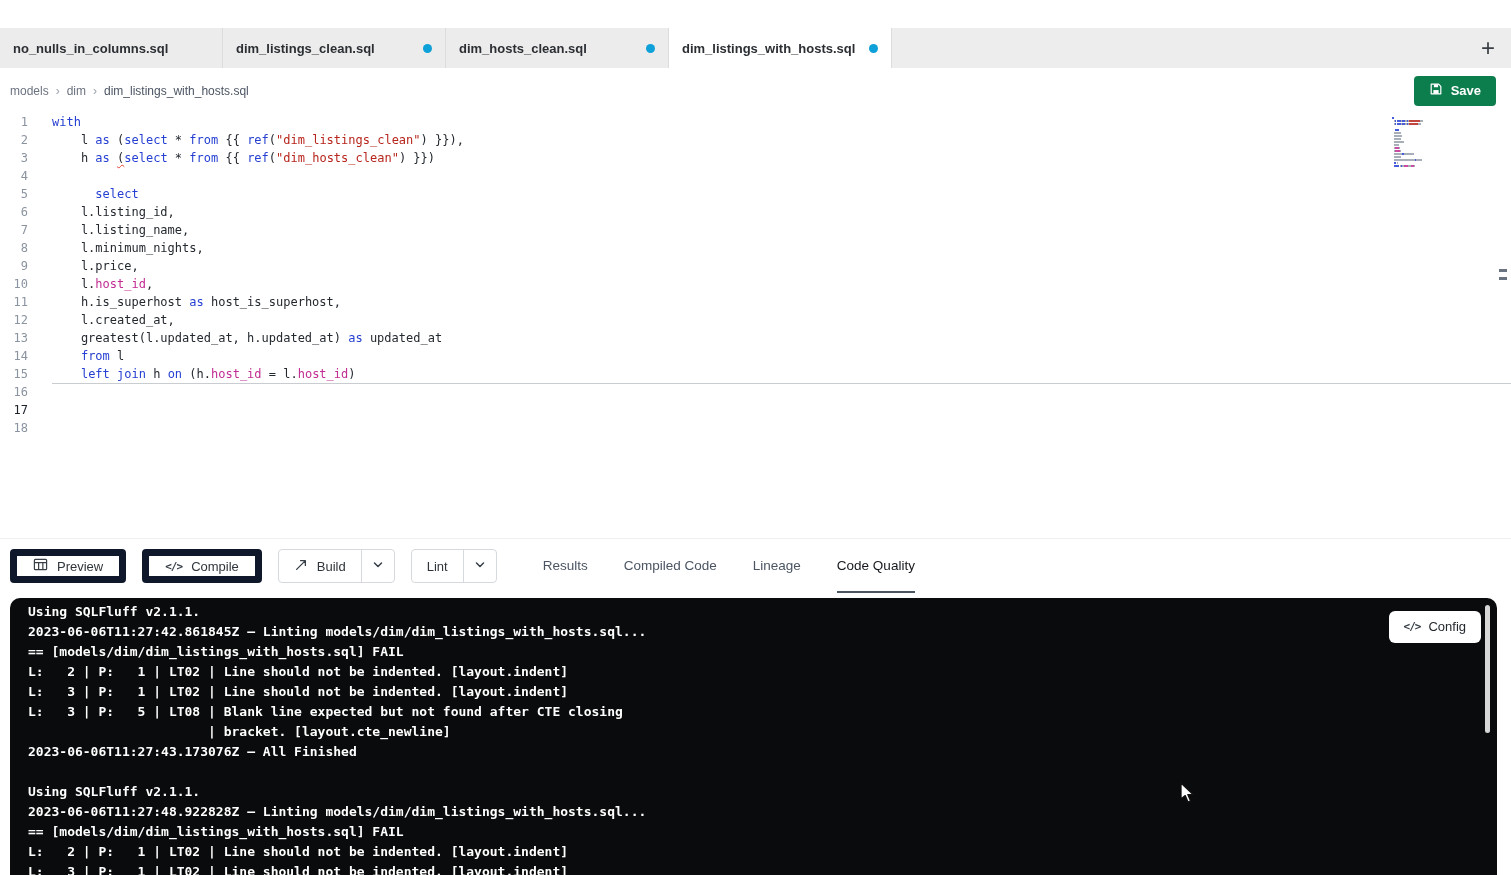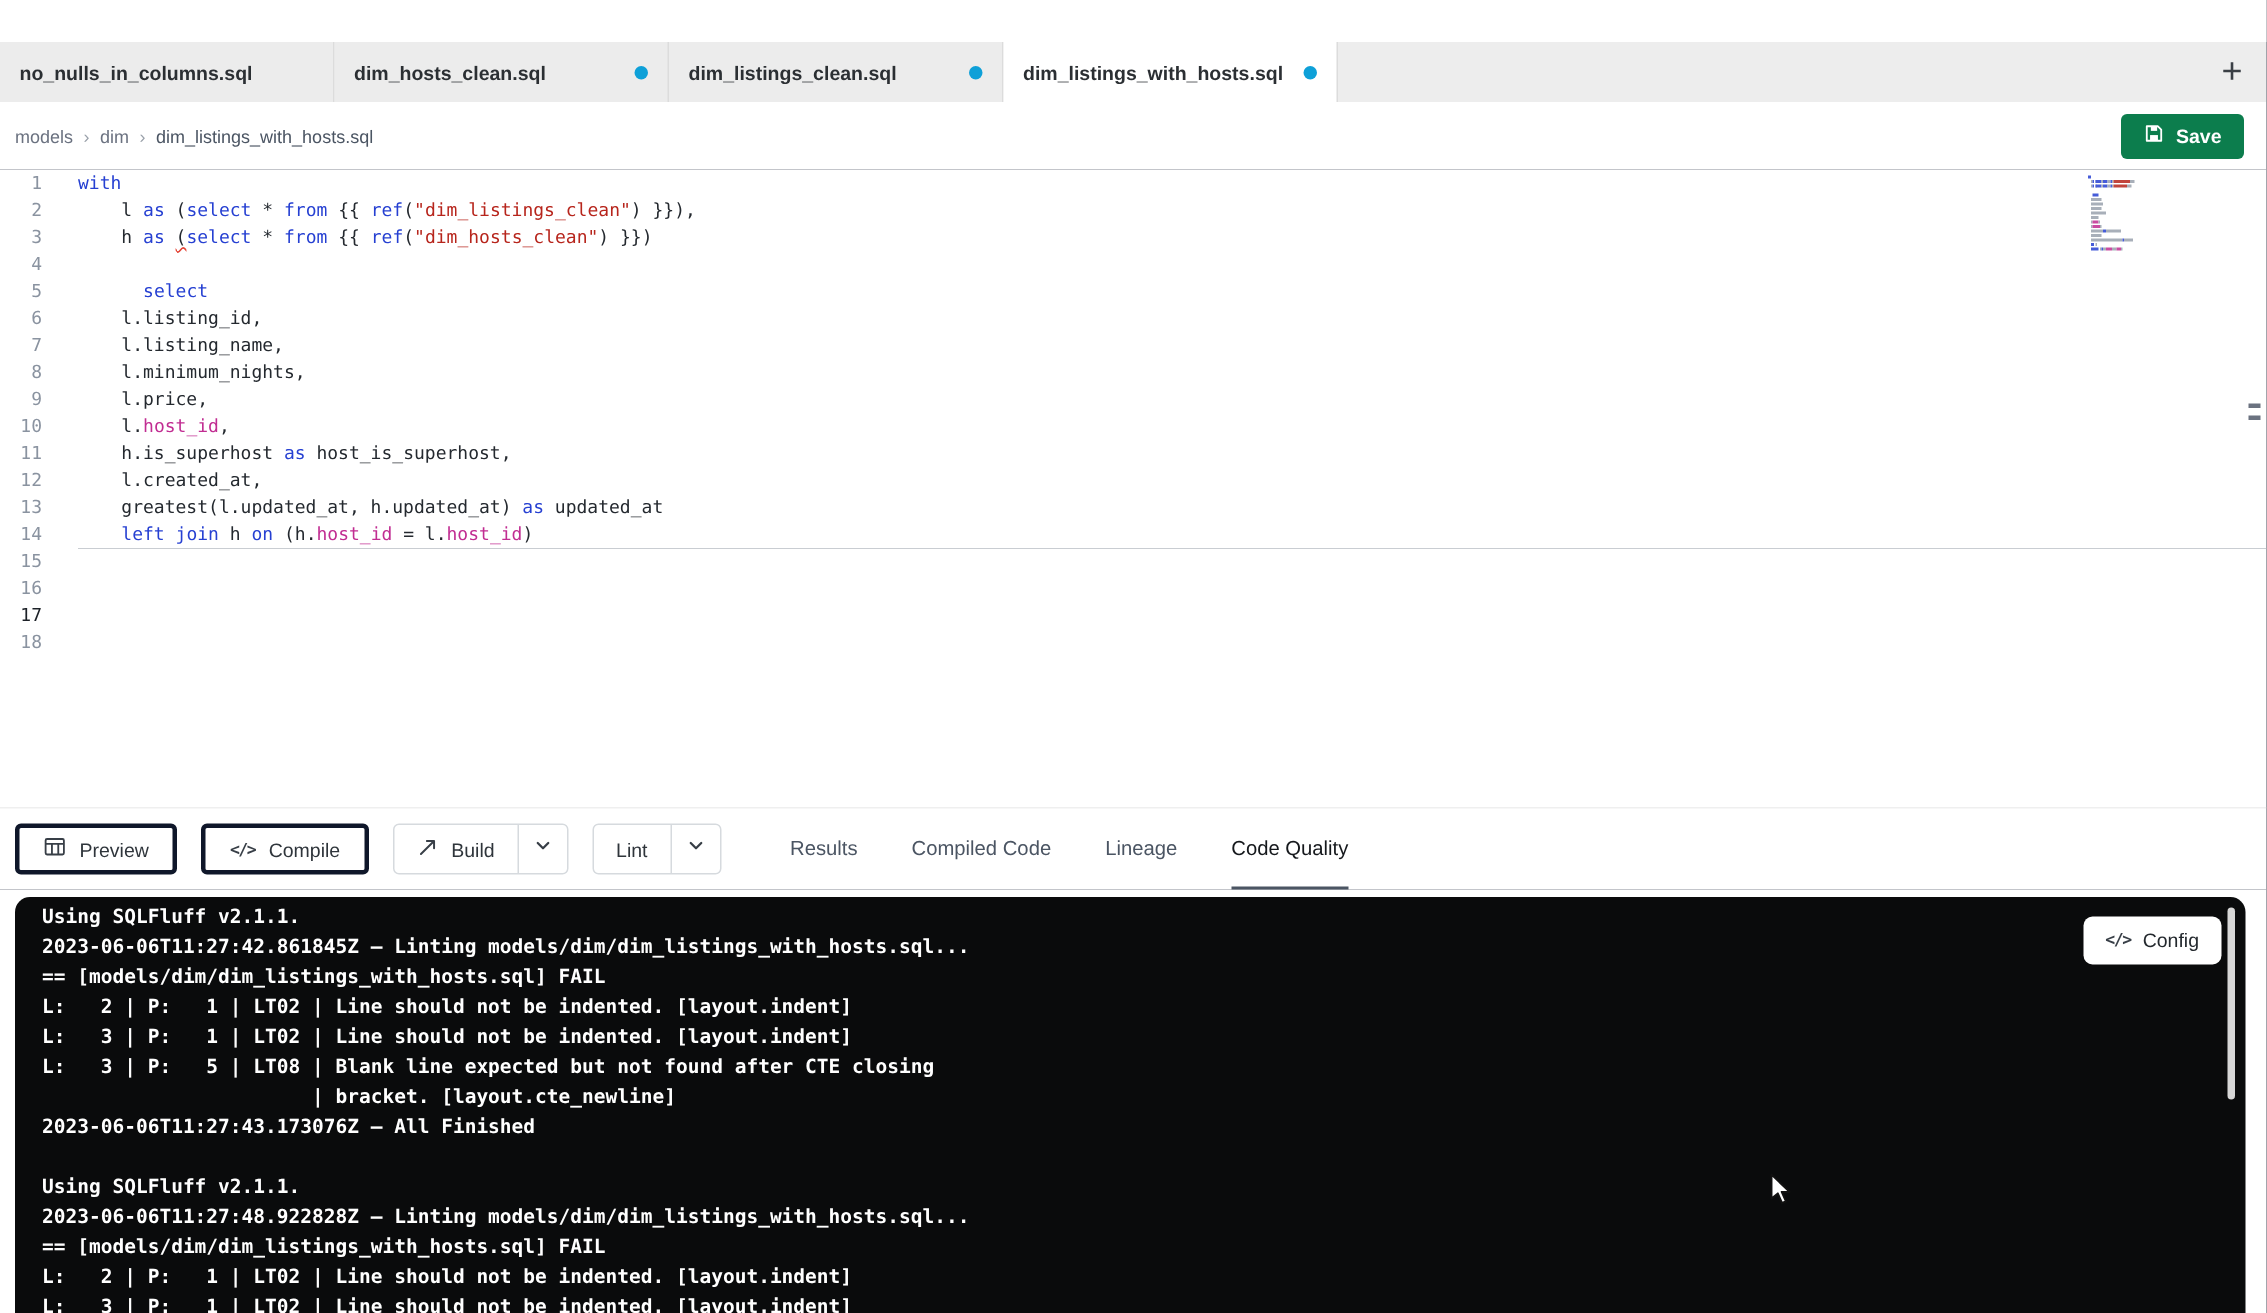--- a/index.html
+++ b/index.html
@@ -48,21 +48,21 @@
   .mm-seg { display:block; height:2px; background:#9aa2ad; flex:none; }
   .mm-seg.kw { background:var(--keyword,#2640d2); }
   .mm-seg.str { background:var(--string,#b7251c); }
   .mm-seg.mag { background:var(--identifier,#c12d92); }
   .scroll-marks { position:absolute; right:4px; top:156px; }
   .scroll-marks i { display:block; width:8px; height:3px; background:#6b7280; margin-bottom:5px; }
 
   
   .toolbar { height:55px; display:flex; align-items:center; padding:0 10px; background:#fff; border-top:1px solid #efefef; }
   .btn { display:flex; align-items:center; gap:9px; height:34px; padding:0 16px; margin-right:16px;
-         border:3px solid #0f172a; border-radius:4px; background:#fff; font-size:13px; color:#2f353b; }
+         border:7px solid #0f172a; border-radius:4px; background:#fff; font-size:13px; color:#2f353b; }
   .split { display:flex; align-items:stretch; height:34px; margin-right:16px;
            border:1px solid #d6dade; border-radius:4px; overflow:hidden; background:#fff; }
   .split .main { display:flex; align-items:center; gap:9px; padding:0 15px; font-size:13px; color:#2f353b; }
   .split .chev { display:flex; align-items:center; justify-content:center; width:33px; border-left:1px solid #d6dade; }
   .code-glyph { font-family:"DejaVu Sans Mono", monospace; font-size:11px; font-weight:700; color:#383f47; letter-spacing:-1px; }
   .panel-tabs { display:flex; gap:36px; margin-left:30px; height:100%; font-size:13.5px; color:#4b5563; }
   .panel-tab { display:flex; align-items:center; height:100%; border-bottom:2px solid transparent; cursor:pointer; }
   .panel-tab.active { color:#15181c; border-bottom-color:#4b5563; }
 
   
@@ -85,25 +85,25 @@
 <body>
 
 <div class="app">
 
   <div class="tabbar">
     <div class="tab-strip">
         <div class="tab">
           <span class="tab-label">no_nulls_in_columns.sql</span>
         </div>
         <div class="tab">
+          <span class="tab-label">dim_listings_clean.sql</span>
+          <span class="dot"></span>
+        </div>
+        <div class="tab">
           <span class="tab-label">dim_hosts_clean.sql</span>
-          <span class="dot"></span>
-        </div>
-        <div class="tab">
-          <span class="tab-label">dim_listings_clean.sql</span>
           <span class="dot"></span>
         </div>
         <div class="tab active">
           <span class="tab-label">dim_listings_with_hosts.sql</span>
           <span class="dot"></span>
         </div>
       </div>
     <button class="tab-add">+</button>
   </div>
 
@@ -155,20 +155,21 @@
         <div class="code-row"></div>
         <div class="code-row"><span class="seg pl">      </span><span class="seg kw">select</span></div>
         <div class="code-row"><span class="seg pl">    l.listing_id,</span></div>
         <div class="code-row"><span class="seg pl">    l.listing_name,</span></div>
         <div class="code-row"><span class="seg pl">    l.minimum_nights,</span></div>
         <div class="code-row"><span class="seg pl">    l.price,</span></div>
         <div class="code-row"><span class="seg pl">    l.</span><span class="seg mag">host_id</span><span class="seg pl">,</span></div>
         <div class="code-row"><span class="seg pl">    h.is_superhost </span><span class="seg kw">as</span><span class="seg pl"> host_is_superhost,</span></div>
         <div class="code-row"><span class="seg pl">    l.created_at,</span></div>
         <div class="code-row"><span class="seg pl">    greatest(l.updated_at, h.updated_at) </span><span class="seg kw">as</span><span class="seg pl"> updated_at</span></div>
+        <div class="code-row"><span class="seg pl">    </span><span class="seg kw">from</span><span class="seg pl"> l</span></div>
         <div class="code-row active"><span class="seg pl">    </span><span class="seg kw">left join</span><span class="seg pl"> h </span><span class="seg kw">on</span><span class="seg pl"> (h.</span><span class="seg mag">host_id</span><span class="seg pl"> = l.</span><span class="seg mag">host_id</span><span class="seg pl">)</span></div>
         <div class="code-row"></div>
       </div>
     <div class="minimap">
         <div class="mm-row">
           <span class="mm-seg kw" style="margin-left: 0px; width: 2.2px;"></span>
         </div>
         <div class="mm-row">
           <span class="mm-seg pl" style="margin-left: 2.2px; width: 1.1px;"></span>
           <span class="mm-seg kw" style="margin-left: 0px; width: 1.1px;"></span>

